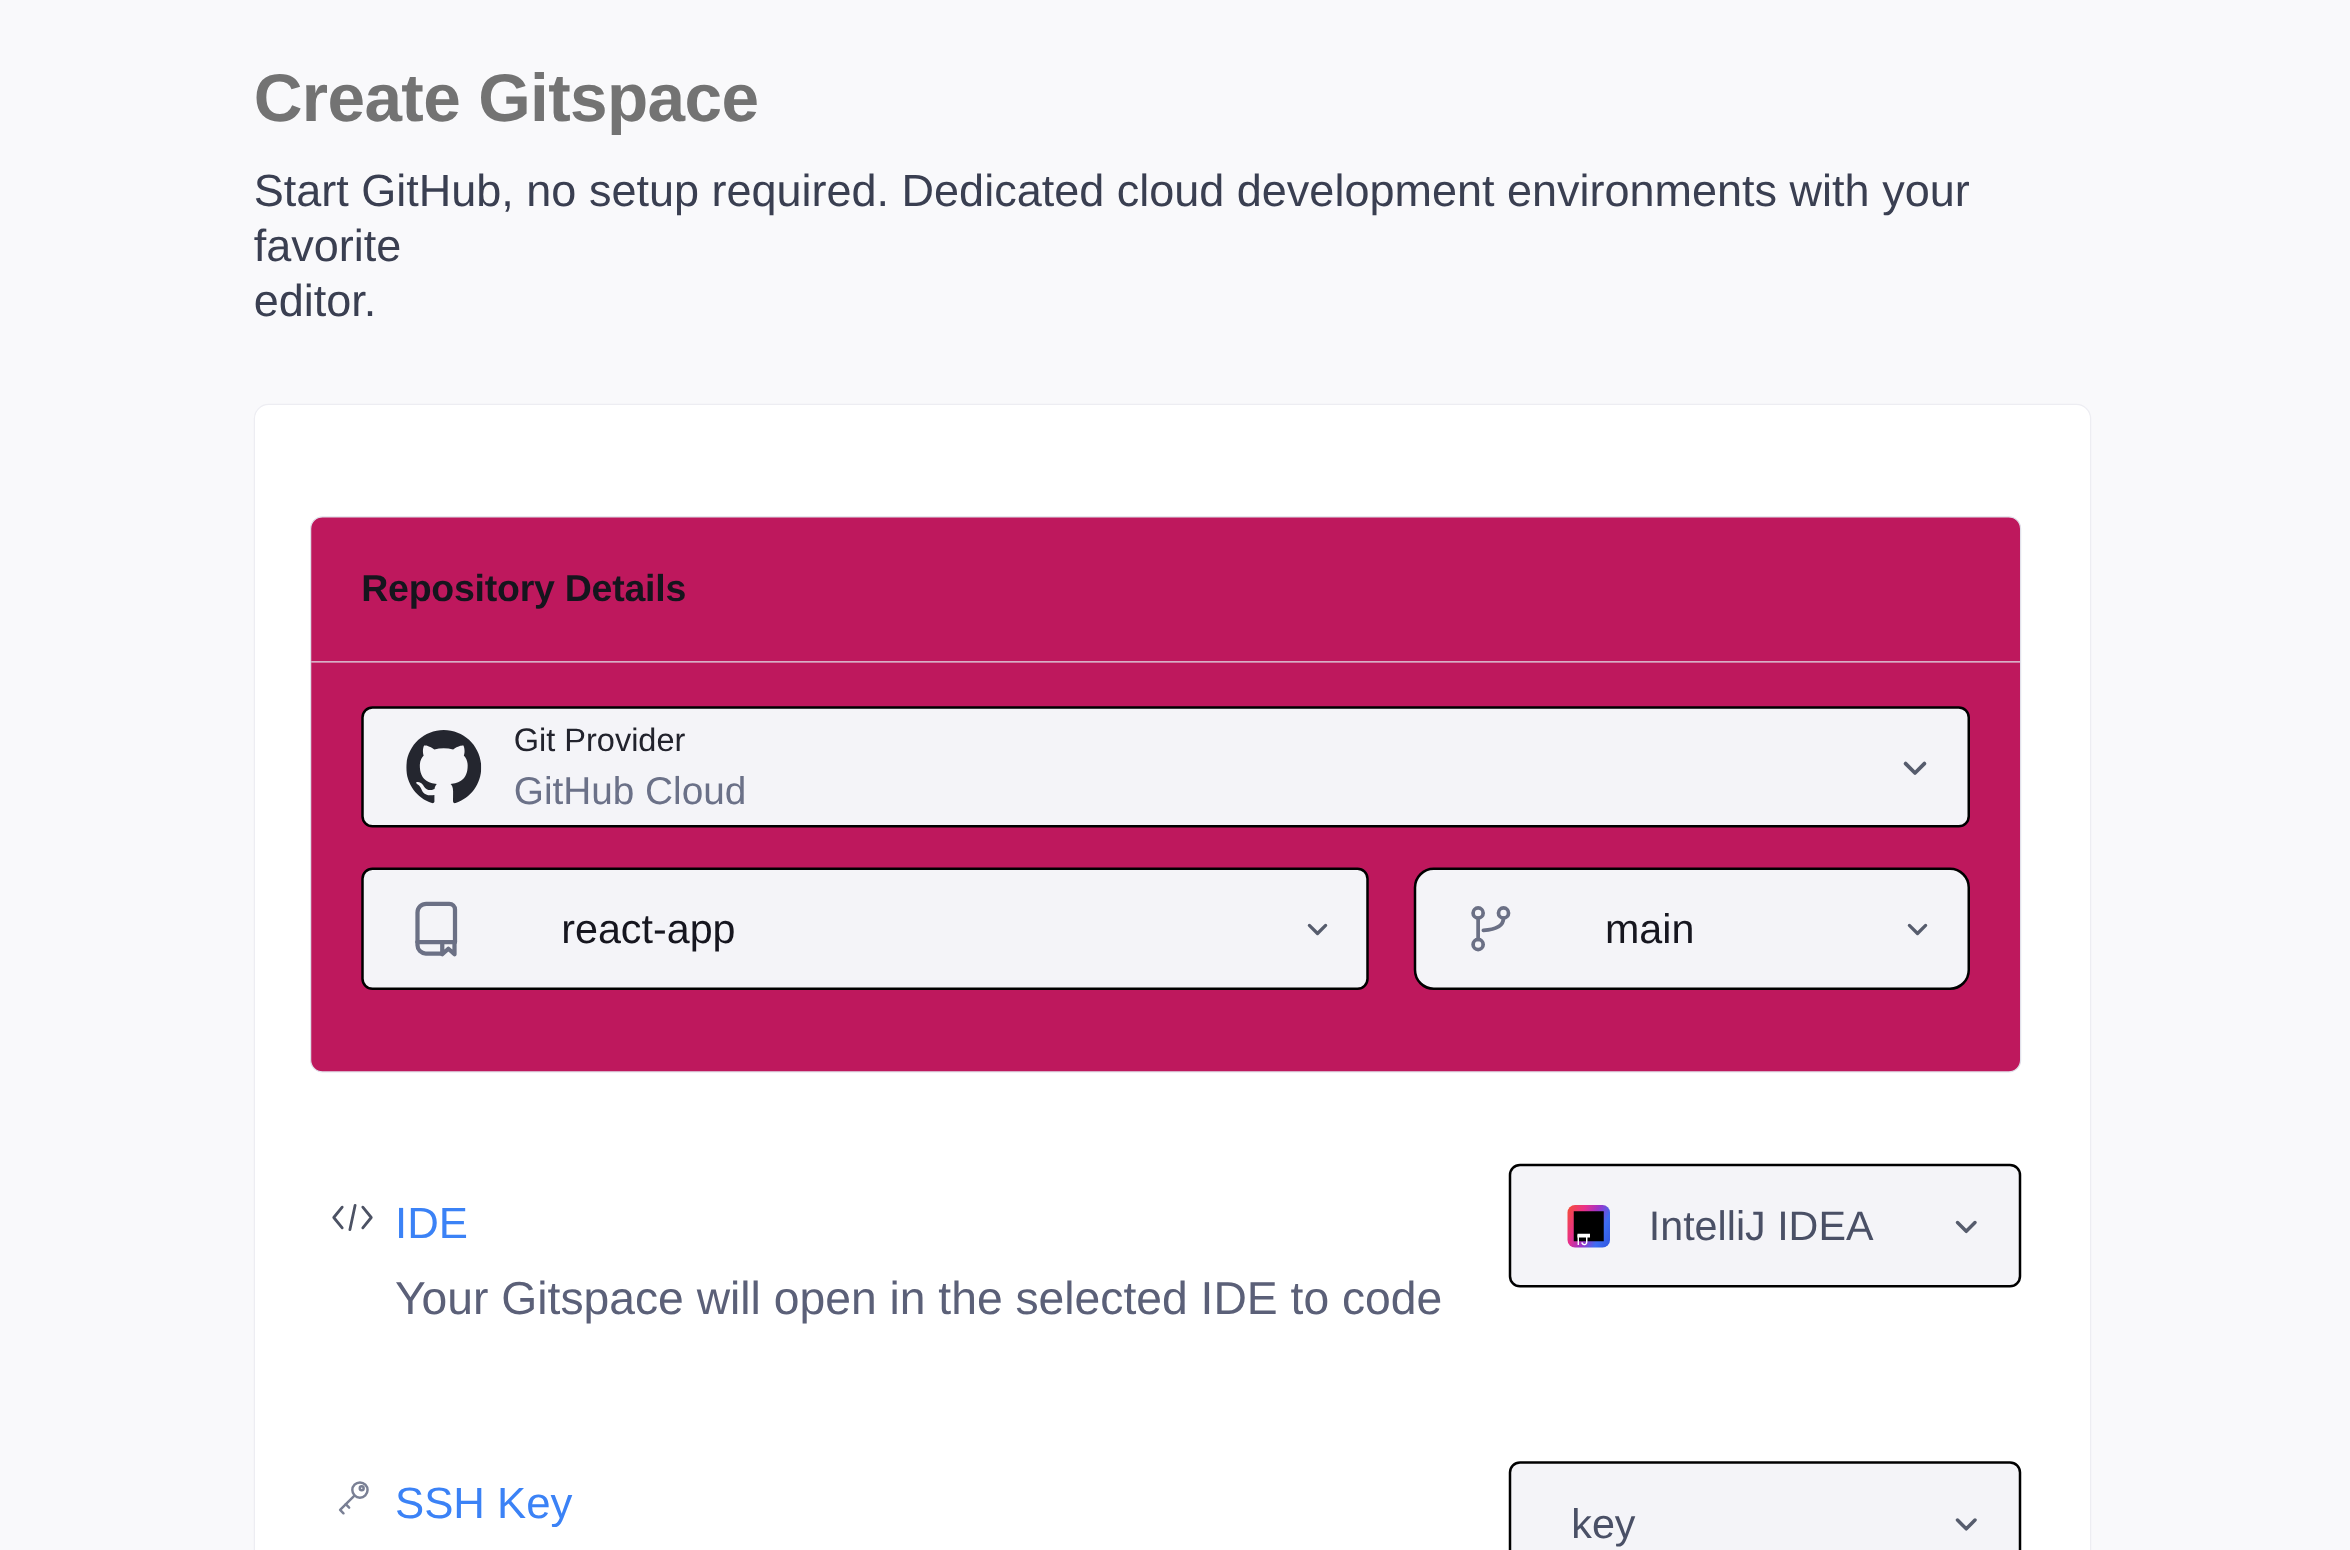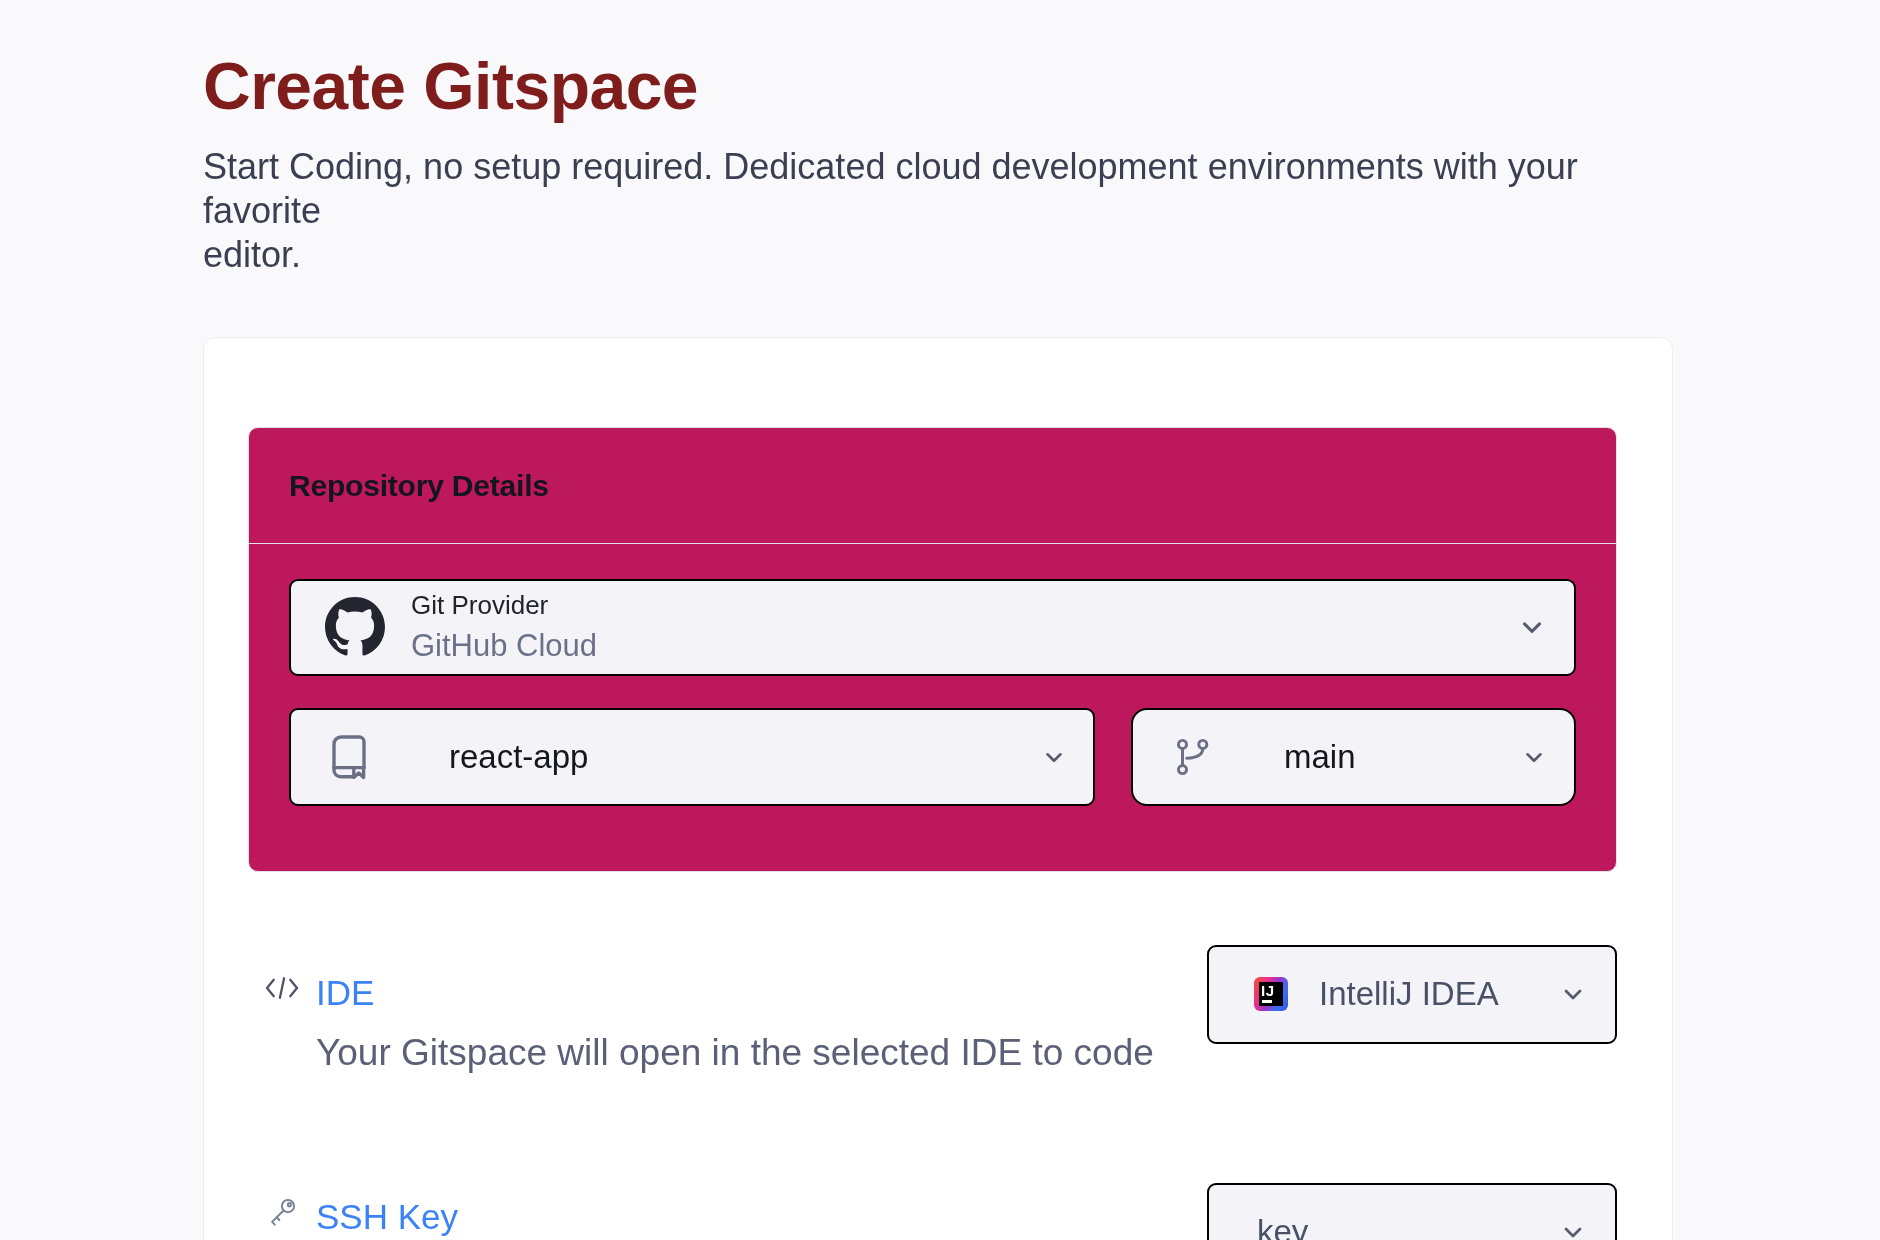--- a/index.html
+++ b/index.html
@@ -8,24 +8,24 @@
     background:#f9f9fb;
     font-family:"Liberation Sans", sans-serif;
     overflow:hidden;
     position:relative;
     color:#15151d;
   }
   .content { position:absolute; left:203px; top:0; width:1470px; }
 
   .page-title {
     margin-top:50px;
-    font-size:66px;
+    font-size:54px;
     font-weight:700;
     letter-spacing:-0.5px;
-    color:#7f1d1d;
+    color:#737373;
     line-height:1.1;
   }
   .page-subtitle {
     margin-top:22px;
     font-size:36px;
     line-height:44px;
     font-weight:400;
     color:#3a3f51;
   }
 
@@ -102,43 +102,43 @@
     border-radius:6px;
     margin-right:31px;
     background:linear-gradient(115deg,#f64f32 0%,#e9308a 30%,#9e33c8 52%,#3d6df2 75%,#2f55e0 100%);
     flex:none;
   }
   .ij-inner {
     position:absolute; inset:5px;
     background:#000;
   }
   .ij-text {
-    position:absolute; top:1px; left:2px;
-    font-size:15px; font-weight:700; color:#fff;
+    position:absolute; top:17px; left:2px;
+    font-size:12px; font-weight:400; color:#fff;
     letter-spacing:0.5px;
     line-height:1;
   }
   .ij-inner::after {
     content:"";
     position:absolute; left:2.5px; bottom:3px;
     width:10px; height:3px;
     background:#fff;
   }
 
   svg { display:block; }
 </style>
 </head>
 <body>
 
 <div class="content">
 
   <h1 class="page-title">Create Gitspace</h1>
 
   <div class="page-subtitle">
-    <div>Start Coding, no setup required. Dedicated cloud development environments with your favorite</div>
+    <div>Start GitHub, no setup required. Dedicated cloud development environments with your favorite</div>
     <div>editor.</div>
   </div>
 
   <div class="card">
 
     <div class="repo-box">
       <div class="repo-box-header">
         <div class="repo-box-title">Repository Details</div>
       </div>
 

